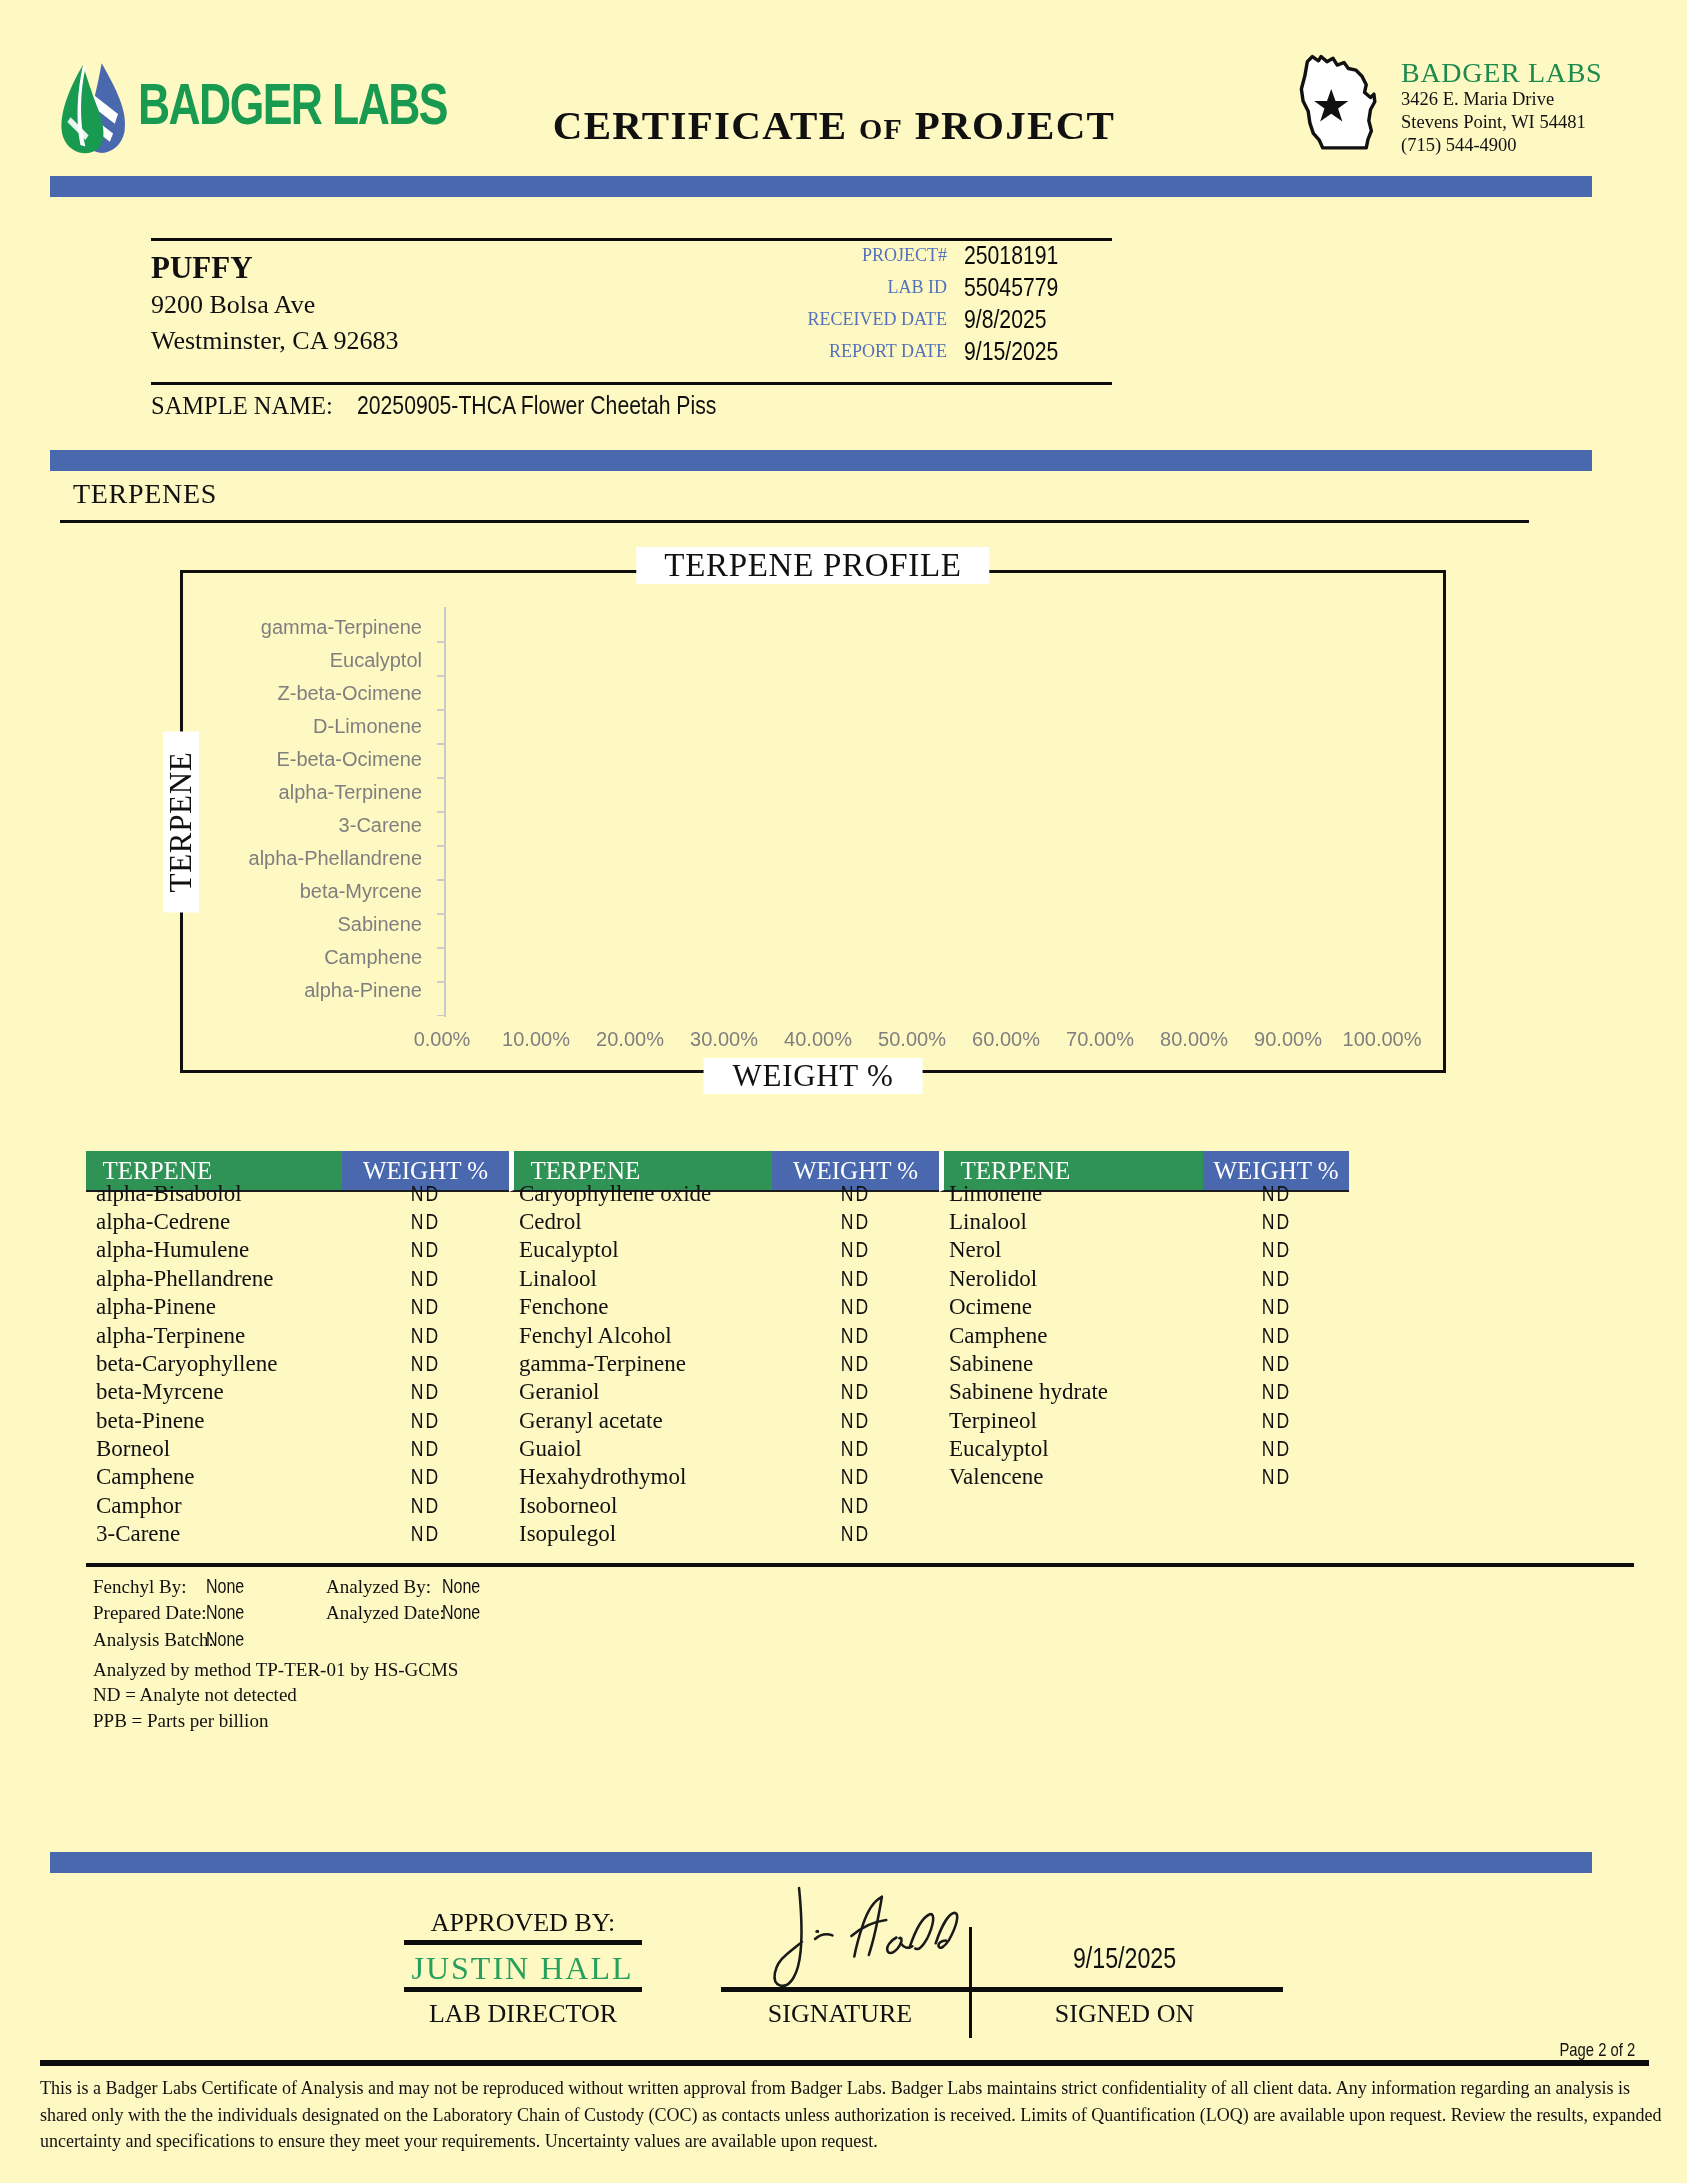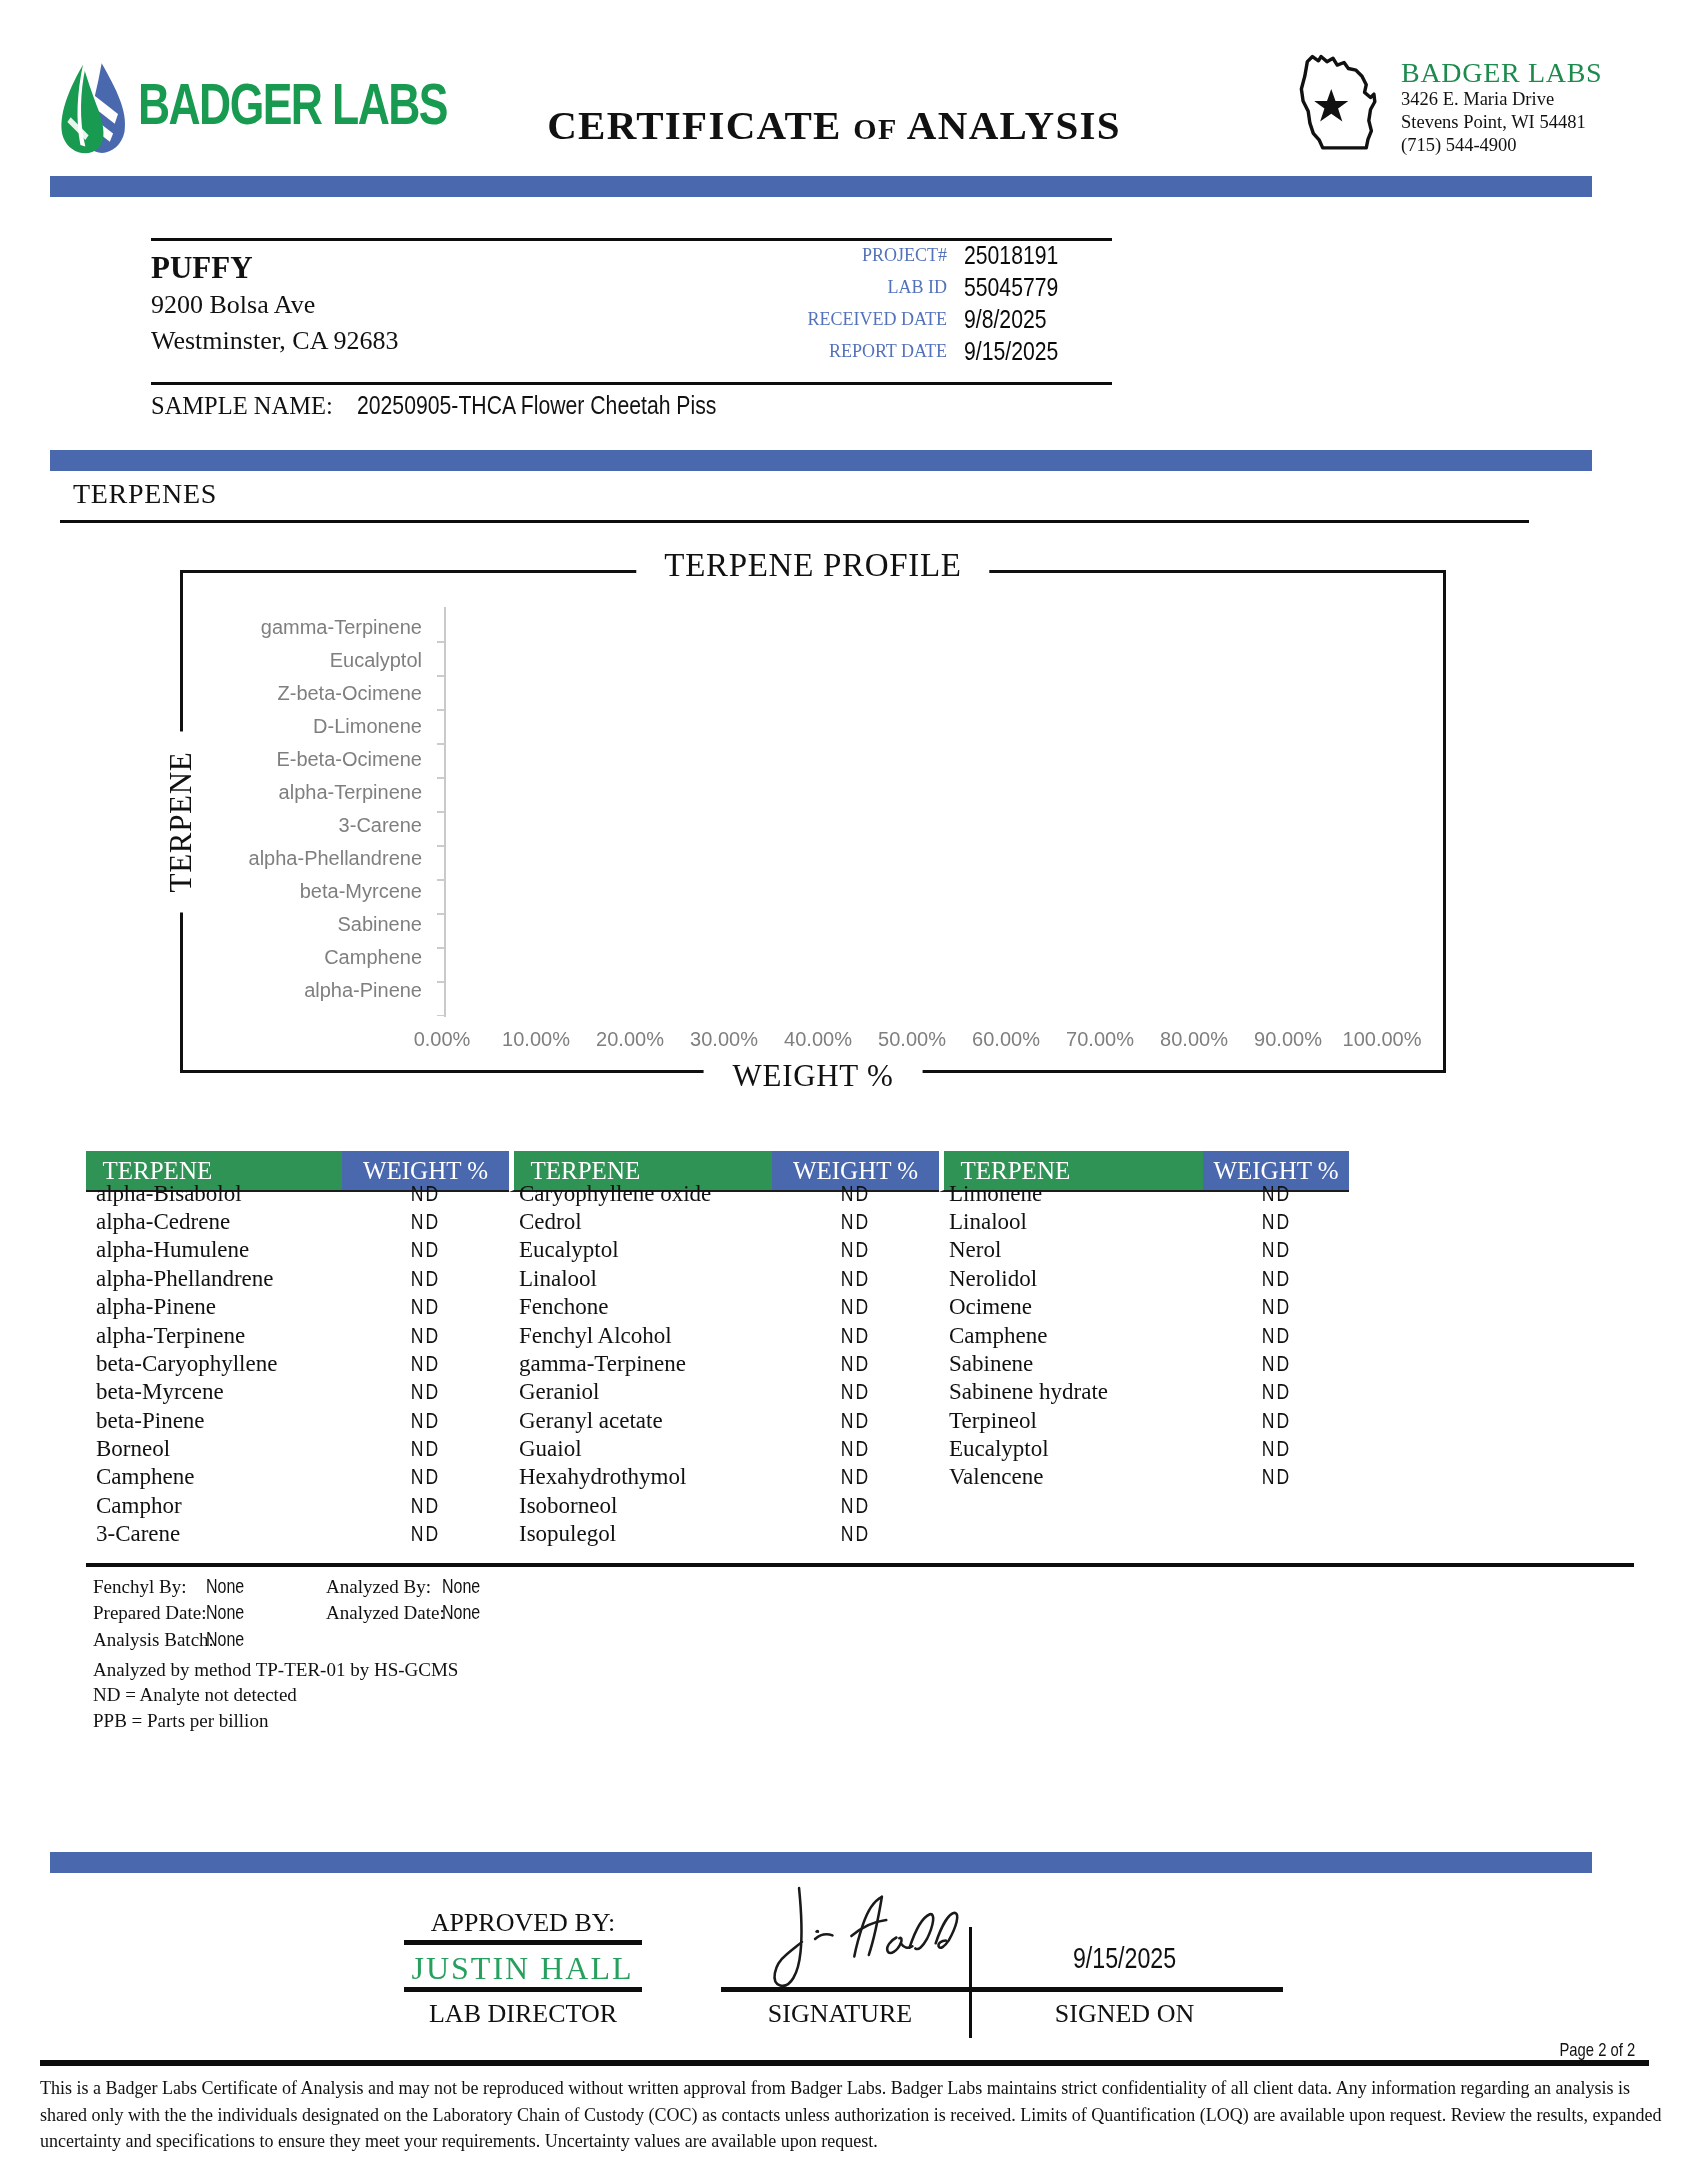--- a/index.html
+++ b/index.html
@@ -1,16 +1,16 @@
 <!DOCTYPE html>
 <html style="font-size:10.6px"><head>
 <meta charset="utf-8">
 <style>
   html,body{margin:0;padding:0;background:#e8e8e8;}
-  .page{position:relative;width:1687px;height:2183px;background:#ffffff;overflow:hidden;
+  .page{position:relative;width:1687px;height:2183px;background:#fef9c3;overflow:hidden;
         font-family:"Liberation Serif",serif;color:#111;}
   .abs{position:absolute;}
   .bluebar{position:absolute;left:50px;width:1542px;height:21px;background:#4a68ae;}
 
   
   .logo-text{font-family:"Liberation Sans",sans-serif;font-weight:bold;font-size:57px;
              color:#189b51;letter-spacing:-2px;display:inline-block;
              transform:scaleX(0.78);transform-origin:0 50%;white-space:nowrap;}
   .doc-title{font-weight:bold;font-size:41px;letter-spacing:1.3px;text-align:center;white-space:nowrap;}
   .doc-title .of{font-size:30px;}
@@ -96,21 +96,21 @@
       <path d="M22,70 L44,92 L40,98 L18,76 Z" fill="#ffffff" opacity="0.9"></path>
     </svg>
   </div>
   <div class="abs" style="left:138px;top:71px;">
     <span class="logo-text">BADGER LABS</span>
   </div>
 
   <div class="abs doc-title" style="left:470px;top:101px;width:728px;">
     <span>CERTIFICATE</span>
     <span class="of">OF</span>
-    <span>ANALYSIS</span>
+    <span>PROJECT</span>
   </div>
 
   <div class="abs" style="left:1290px;top:48px;width:103px;height:111px;">
     <svg viewBox="0 0 120 130" width="103" height="111">
       <path d="M20,16 L26,10 L33,15 L36,10 L43,16 L50,12 L55,20 L63,17 L68,24 L77,26 L84,33 L89,43 L87,52 L94,58 L98,54 L99,63 L94,72 L92,85 L95,97 L91,107 L89,117 L38,117 L34,108 L27,100 L23,88 L21,74 L15,62 L13,48 L17,33 Z" fill="#ffffff" stroke="#111111" stroke-width="4" stroke-linejoin="round"></path>
       <path d="M48,48 L53,62 L68,62 L56,71 L61,86 L48,77 L35,86 L40,71 L28,62 L43,62 Z" fill="#111111"></path>
     </svg>
   </div>
   <div class="abs" style="left:1401px;top:58px;">
     <div class="lab-name">BADGER LABS</div>

